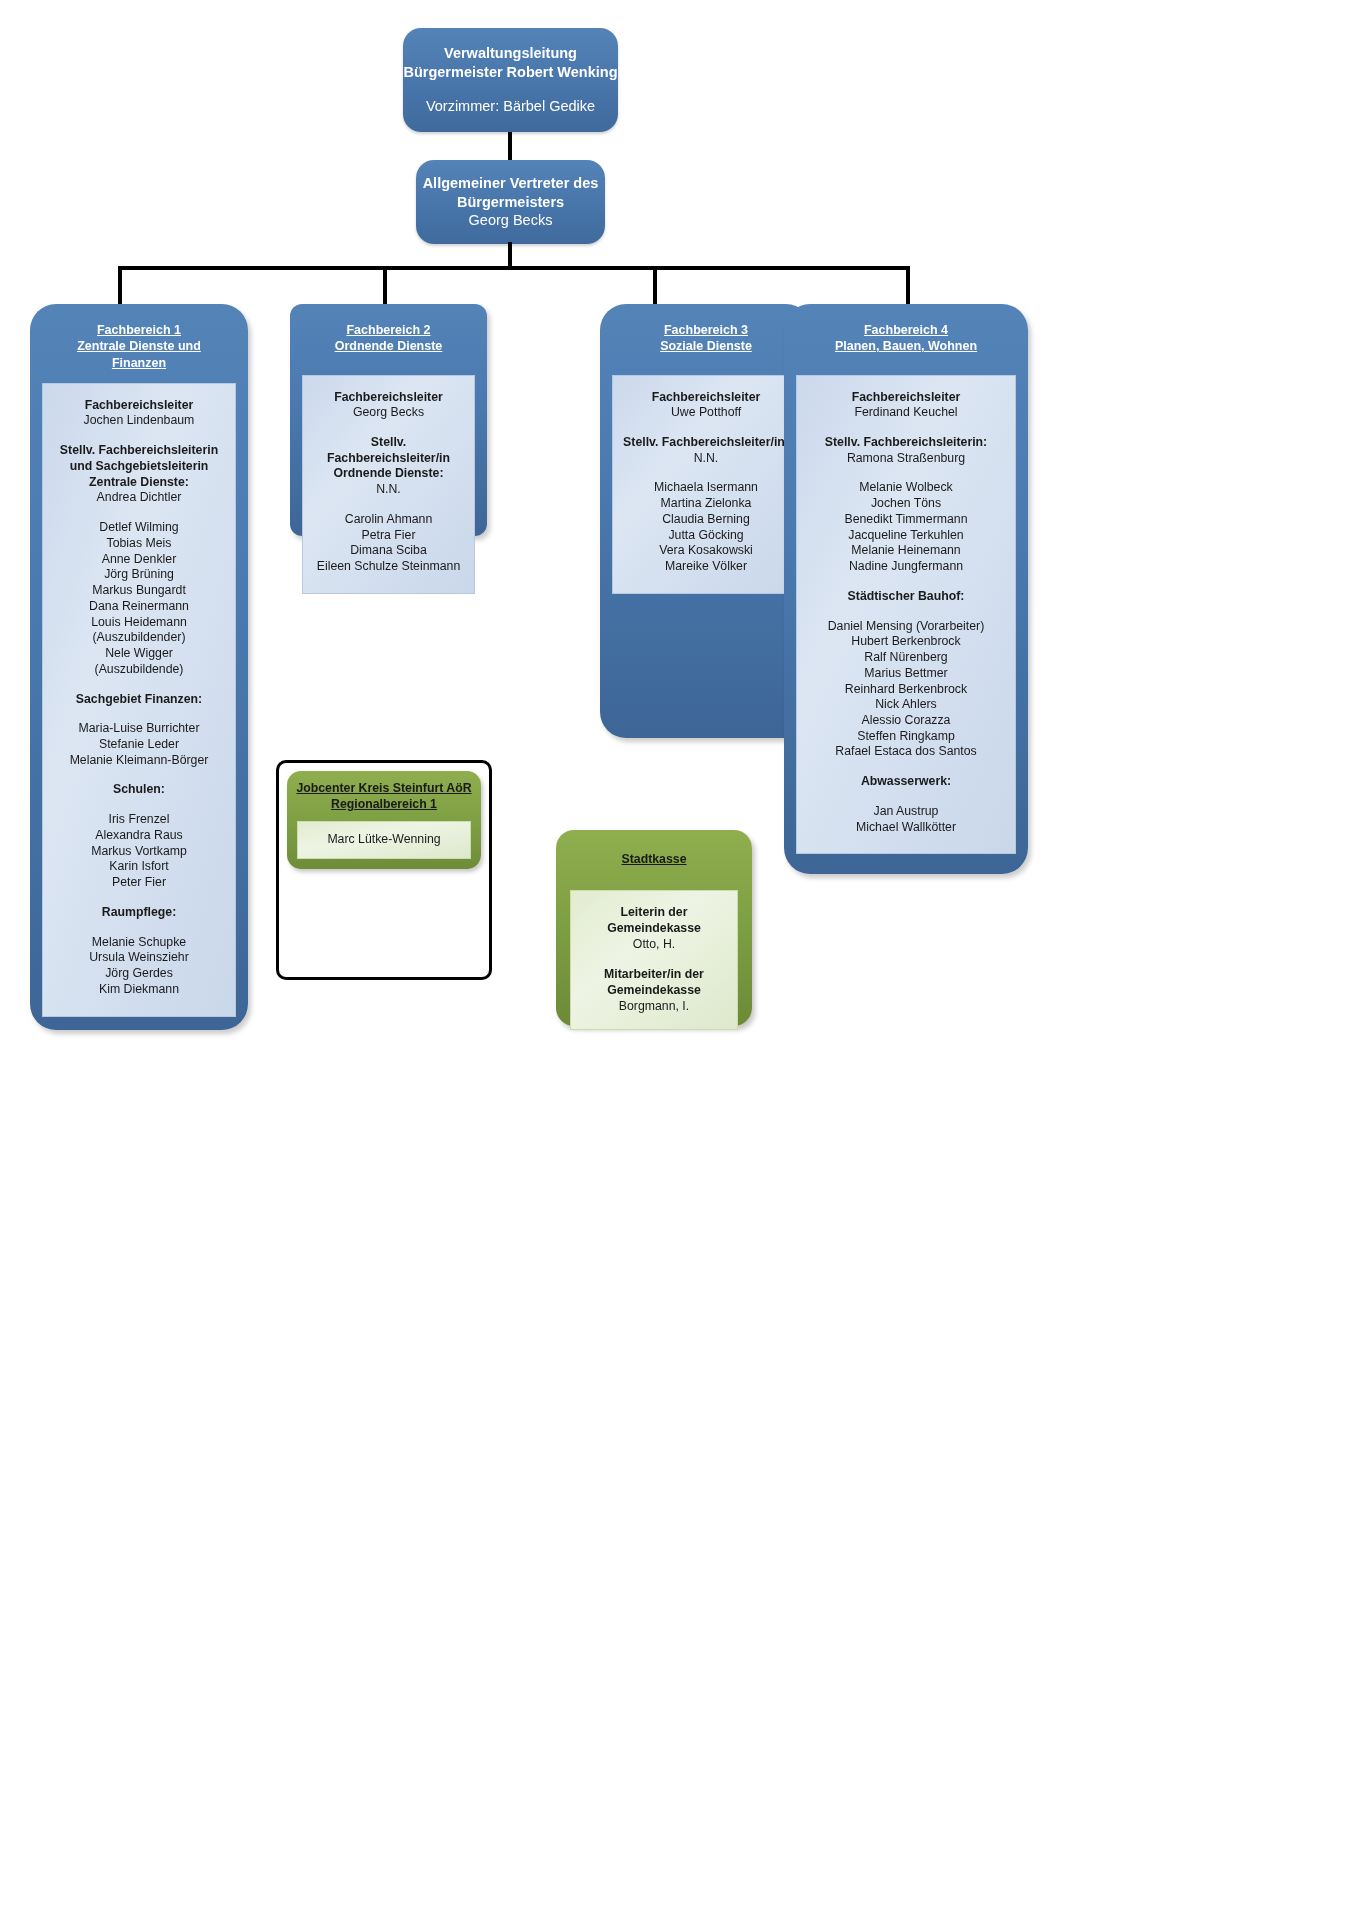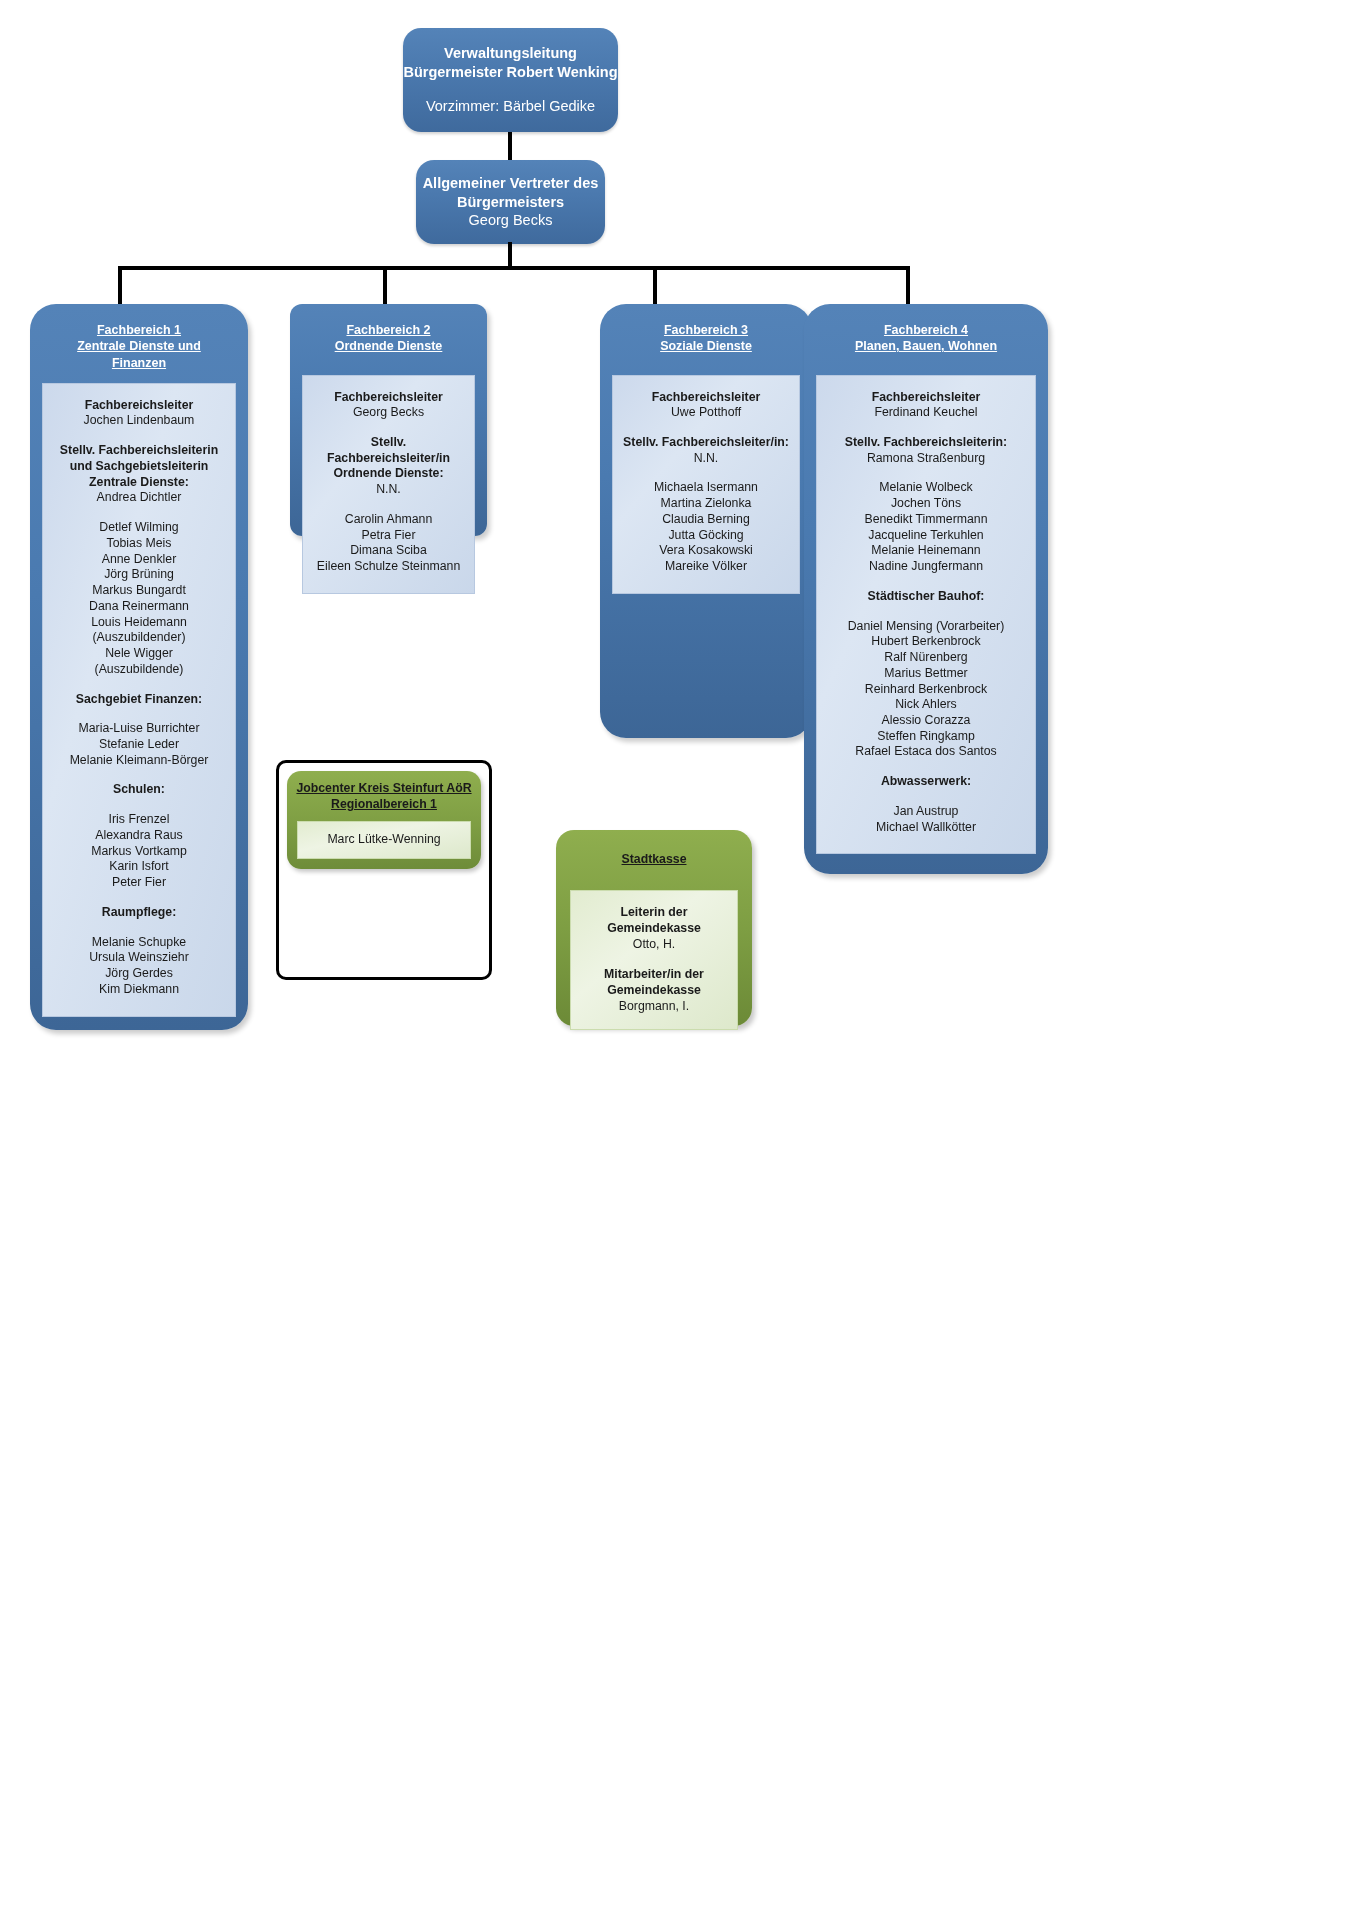--- a/index.html
+++ b/index.html
@@ -245,21 +245,21 @@
       <div class="sp"></div>
       <div class="n">Michaela Isermann</div>
       <div class="n">Martina Zielonka</div>
       <div class="n">Claudia Berning</div>
       <div class="n">Jutta Göcking</div>
       <div class="n">Vera Kosakowski</div>
       <div class="n">Mareike Völker</div>
     </div>
   </div>
 
-  <div class="fb" style="left:804px; top:304px; width:244px; height:570px;">
+  <div class="fb" style="left:784px; top:304px; width:244px; height:570px;">
     <div class="fb-header">
       <span>Fachbereich 4</span>
       <span>Planen, Bauen, Wohnen</span>
     </div>
     <div class="fb-inner" style="margin-top:8px;">
       <div class="b">Fachbereichsleiter</div>
       <div class="n">Ferdinand Keuchel</div>
       <div class="sp"></div>
       <div class="b">Stellv. Fachbereichsleiterin:</div>
       <div class="n">Ramona Straßenburg</div>

